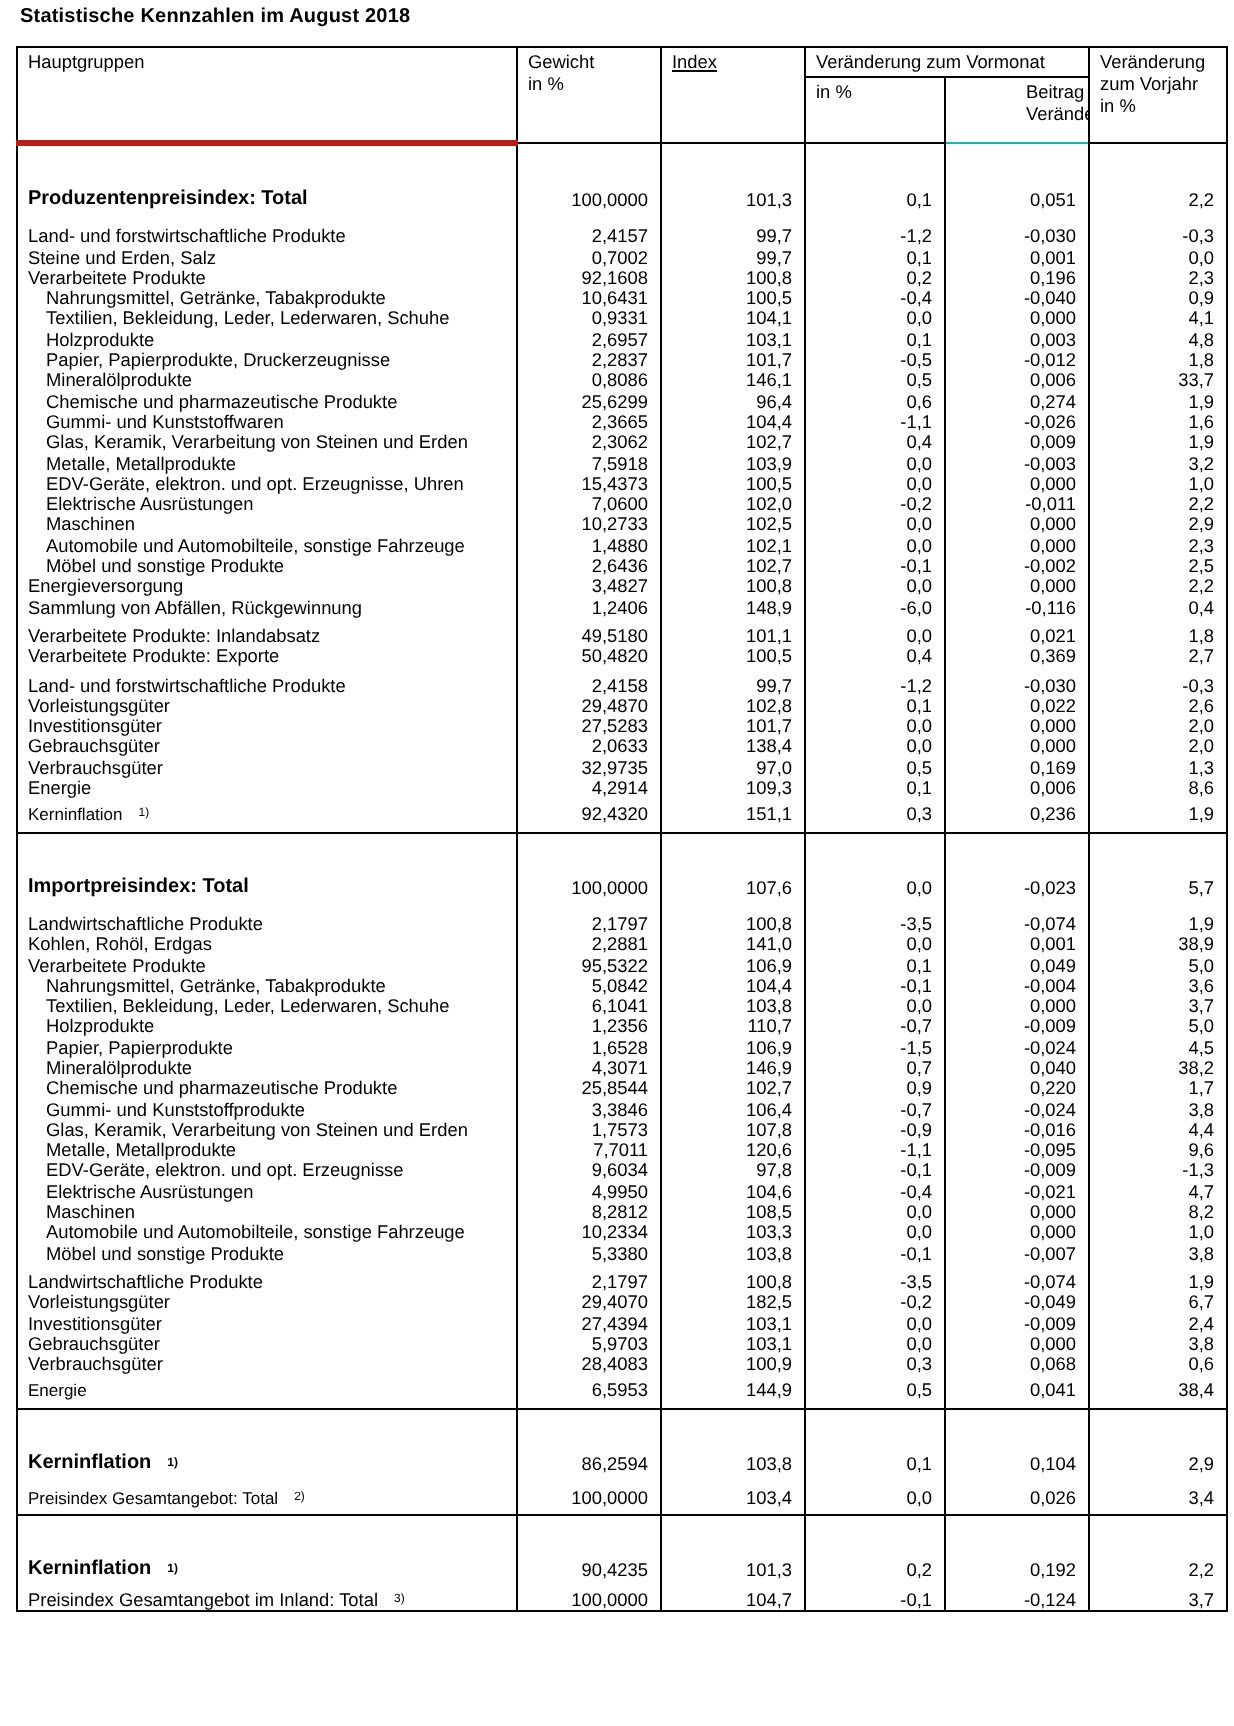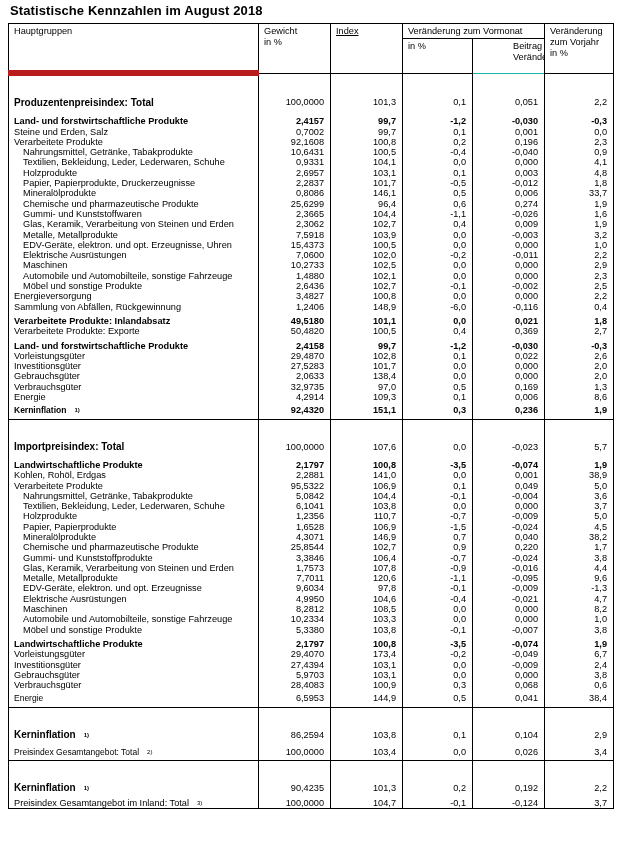--- a/index.html
+++ b/index.html
@@ -1,28 +1,28 @@
 <!DOCTYPE html>
 <html><head>
 <meta charset="utf-8">
 <style>
   html,body{margin:0;padding:0;background:#fff;}
   body{width:617px;height:863px;overflow:hidden;font-family:"Liberation Sans",sans-serif;color:#000;position:relative;}
-  .title{position:absolute;left:10px;top:3px;font-size:13px;font-weight:bold;letter-spacing:0.1px;}
+  .title{position:absolute;left:10px;top:3px;font-size:10px;font-weight:bold;letter-spacing:0.1px;}
   table{position:absolute;left:8px;top:23px;border-collapse:collapse;table-layout:fixed;width:605px;font-size:9.2px;line-height:10.3px;}
   col.c0{width:250px;} col.c1{width:72px;} col.c2{width:72px;} col.c3{width:70px;} col.c4{width:72px;} col.c5{width:69px;}
   td,th{padding:0 5px;border-left:1px solid #000;border-right:1px solid #000;white-space:nowrap;overflow:hidden;}
   th{font-weight:normal;text-align:left;vertical-align:top;padding-top:2px;line-height:11px;}
   thead tr.h1 th{border-top:1px solid #000;}
   thead tr.h2 th.sub{border-top:1px solid #000;}
   td.num{text-align:right;padding-right:6px;}
   tr.total td{font-weight:bold;font-size:10px;padding-top:22px;padding-bottom:4px;}
   tr.total td.num{font-weight:normal;font-size:9.2px;}
   tr.sectop td{border-top:1px solid #000;margin-top:14px;}
-  tr.gap td{padding-top:4px;font-weight:bold;}
+  tr.gap td{padding-top:4px;}
   tr.kern td{padding-top:3px;padding-bottom:3px;}
   tr.last td{border-bottom:1px solid #000;}
   td.ind{padding-left:14px;}
   sup{font-size:6px;vertical-align:top;margin-left:8px;}
 </style>
 </head>
 <body>
 
 <div class="title">Statistische Kennzahlen im August 2018</div>
 
@@ -30,21 +30,21 @@
   <colgroup>
       <col class="c0">
       <col class="c1">
       <col class="c2">
       <col class="c3">
       <col class="c4">
       <col class="c5">
     </colgroup>
   <thead>
     <tr class="h1">
-      <th rowspan="2" class="hlast-cell" style="border-bottom:6px solid #b91c1c;height:44px;"><span>Hauptgruppen</span></th>
+      <th rowspan="2" class="hlast-cell" style="border-bottom:3px solid #b91c1c;height:44px;"><span>Hauptgruppen</span></th>
       <th rowspan="2" style="border-bottom:1px solid #000;margin-left:16px;"><span>Gewicht</span><br><span>in %</span></th>
       <th rowspan="2" style="border-bottom:1px solid #000;text-decoration:underline;"><span>Index</span></th>
       <th colspan="2" style="height:12px;"><span>Veränderung zum Vormonat</span></th>
       <th rowspan="2" style="border-bottom:1px solid #000;"><span>Veränderung</span><br><span>zum Vorjahr</span><br><span>in %</span></th>
     </tr>
     <tr class="h2">
       <th class="sub" style="border-bottom:1px solid #000;"><span>in %</span></th>
       <th class="sub" style="border-bottom:1px solid #14b8a6;padding-left:40px;"><span>Beitrag zur</span><br><span>Veränderung</span></th>
     </tr>
   </thead>
@@ -429,21 +429,21 @@
         <td><span>Landwirtschaftliche Produkte</span></td>
         <td class="num">2,1797</td>
         <td class="num">100,8</td>
         <td class="num">-3,5</td>
         <td class="num">-0,074</td>
         <td class="num">1,9</td>
       </tr>
       <tr class="">
         <td><span>Vorleistungsgüter</span></td>
         <td class="num">29,4070</td>
-        <td class="num">173,4</td>
+        <td class="num">182,5</td>
         <td class="num">-0,2</td>
         <td class="num">-0,049</td>
         <td class="num">6,7</td>
       </tr>
       <tr class="">
         <td><span>Investitionsgüter</span></td>
         <td class="num">27,4394</td>
         <td class="num">103,1</td>
         <td class="num">0,0</td>
         <td class="num">-0,009</td>

